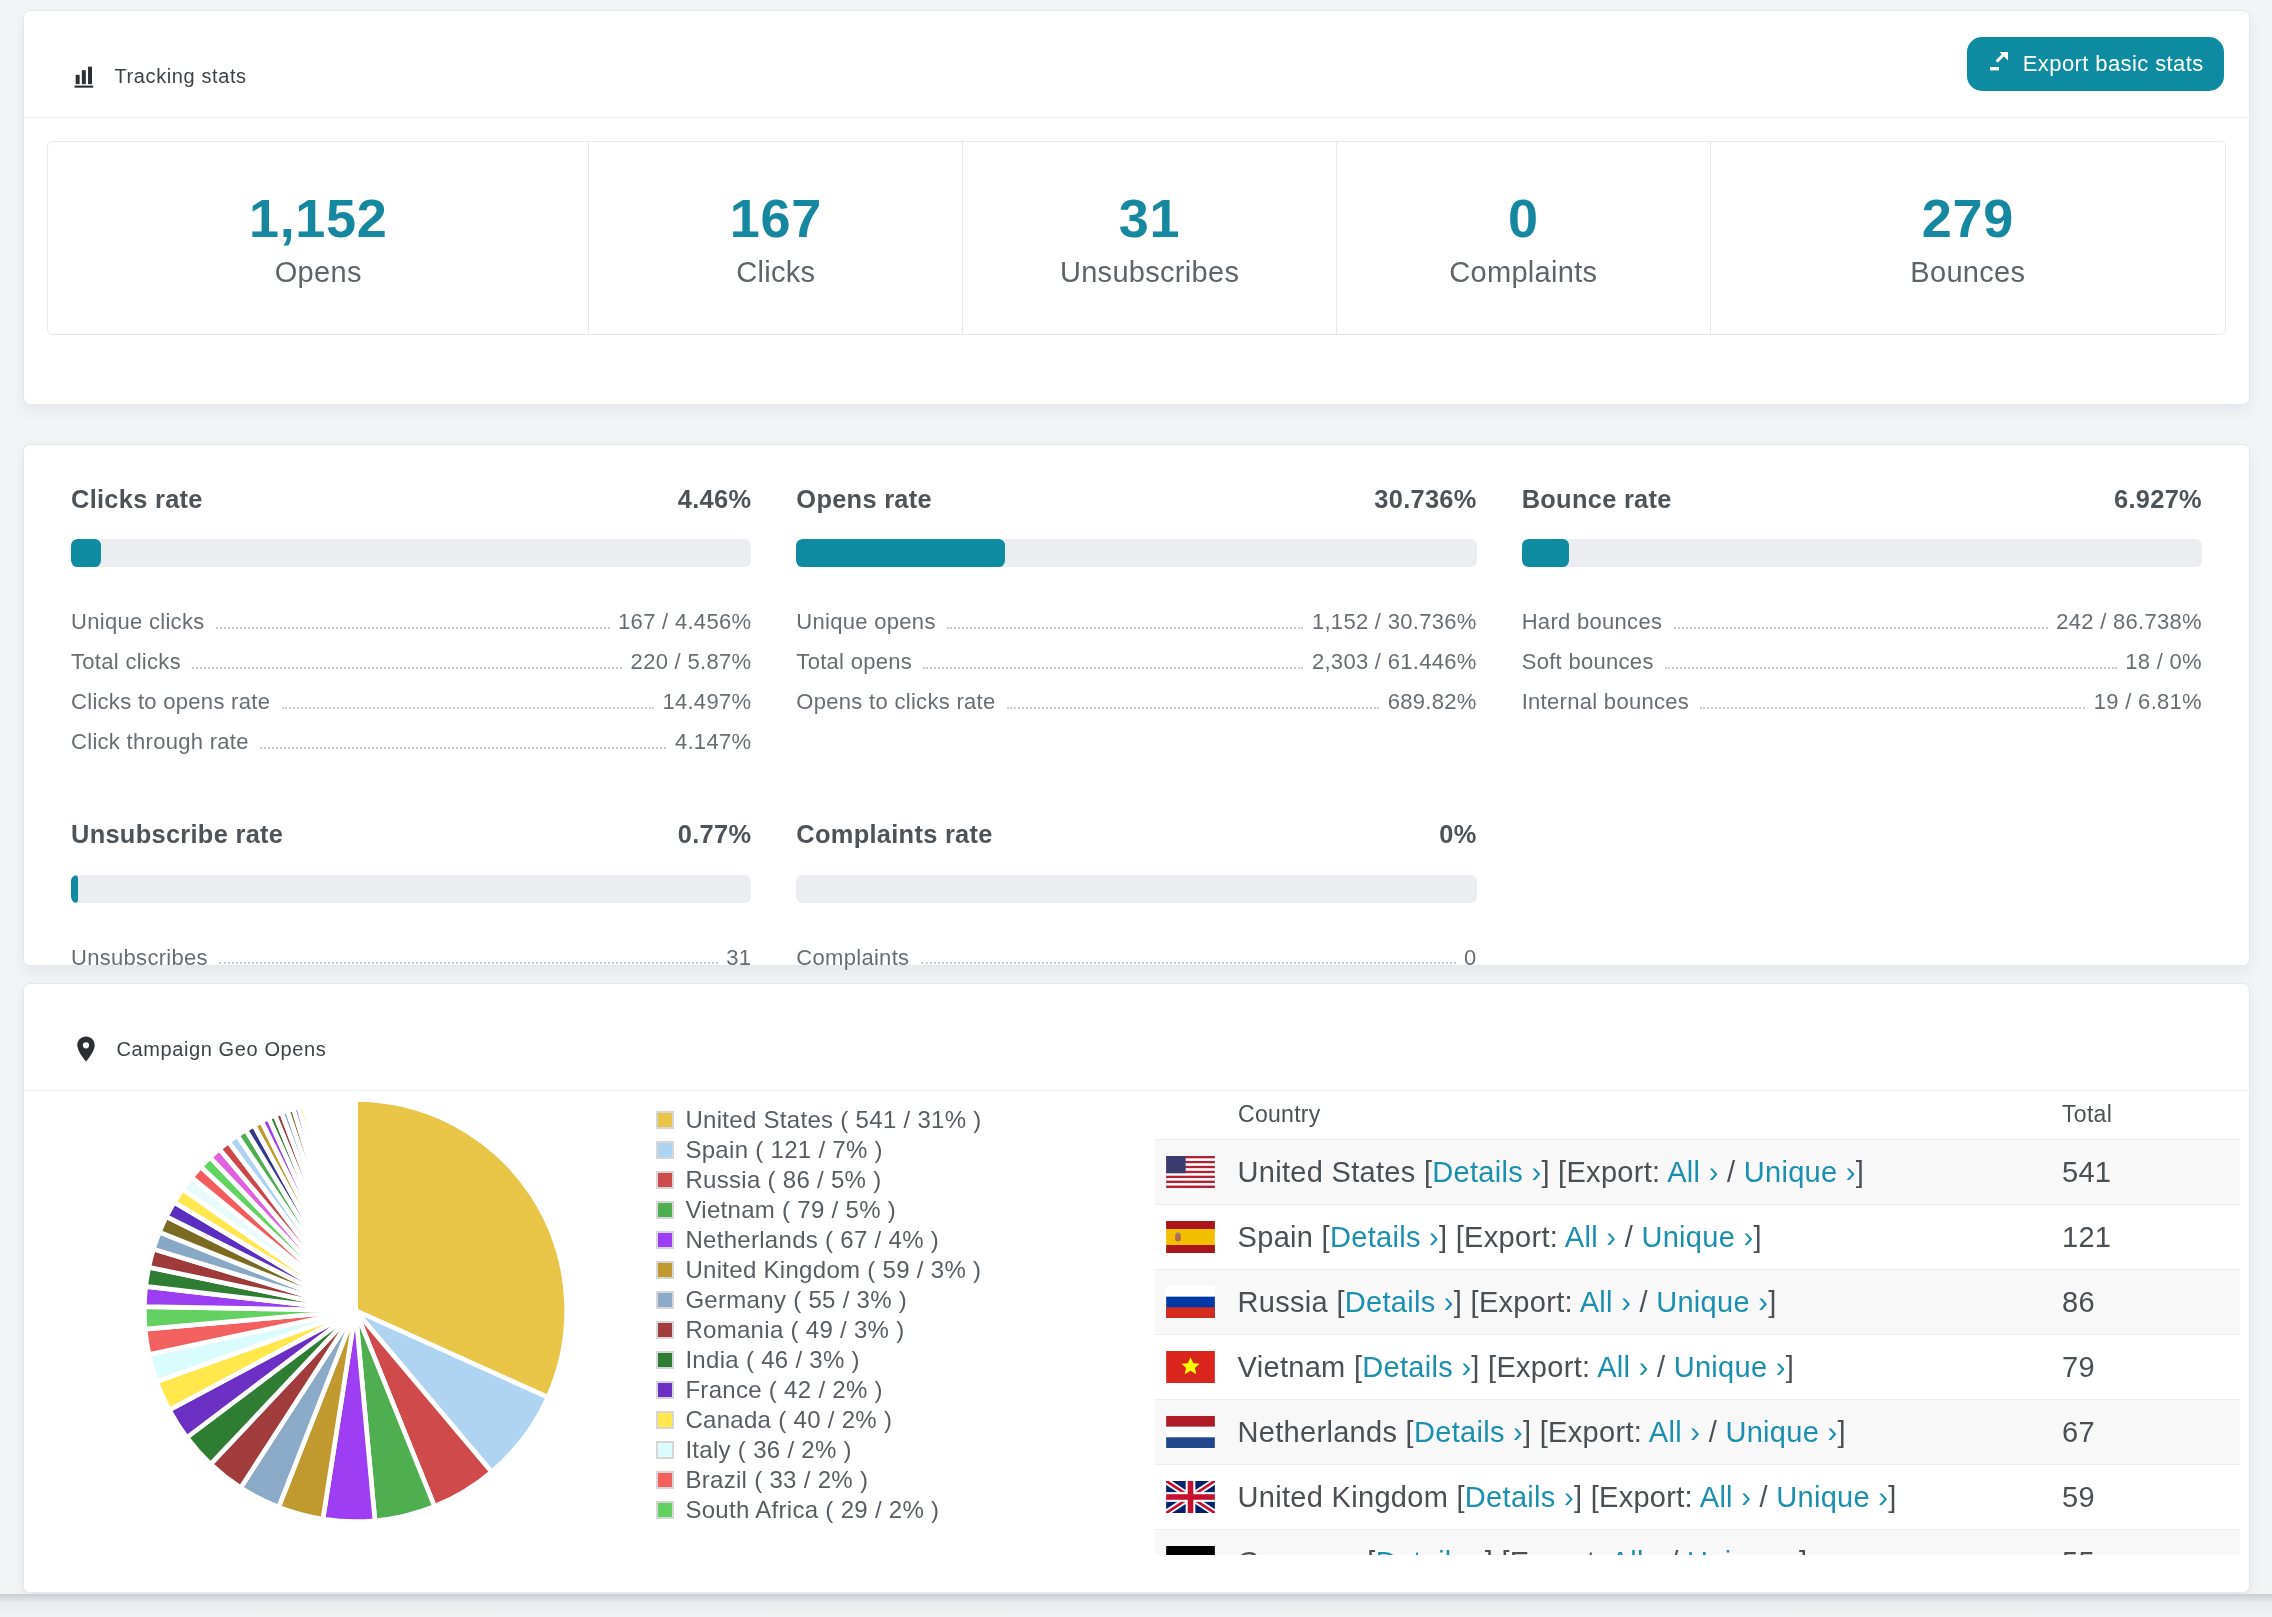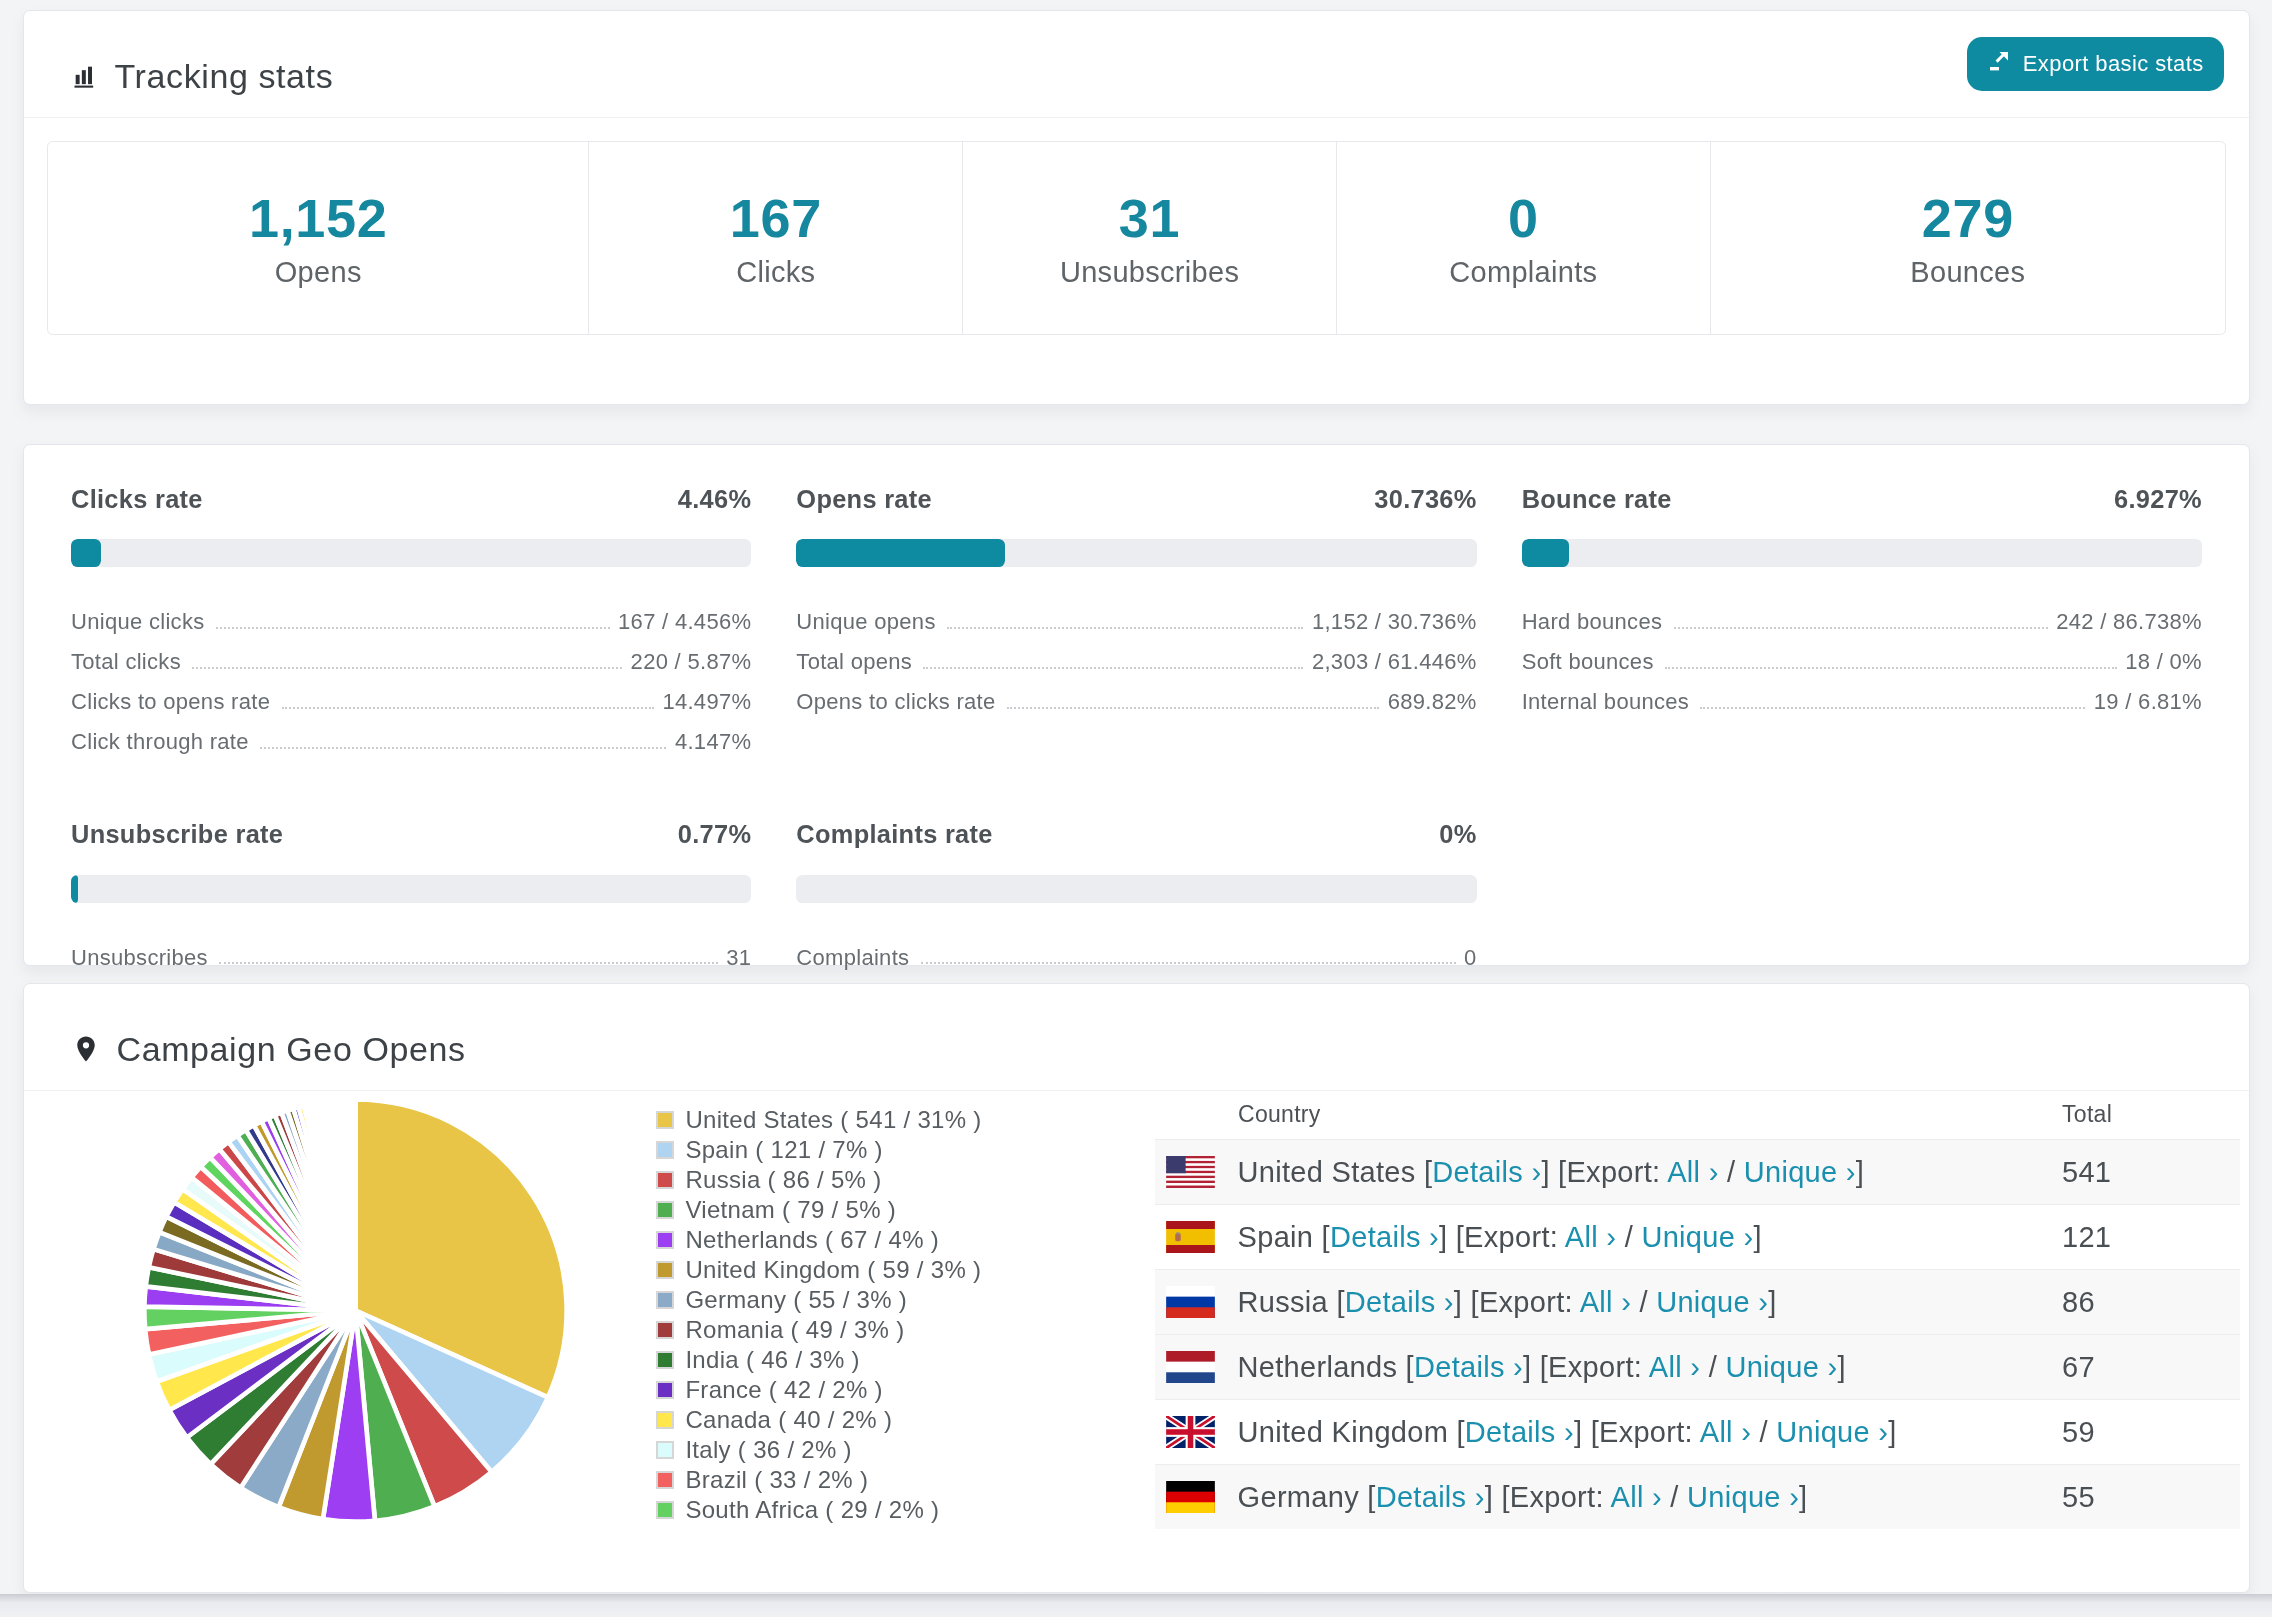--- a/index.html
+++ b/index.html
@@ -23,21 +23,21 @@
   #card-rates    { top:444px; height:522px; }
   #card-geo      { top:983px; height:610px; overflow:hidden; }
 
   .card-header {
     display:flex; align-items:center; justify-content:space-between;
     height:107px; padding:0 25.4px 0 47px;
     border-bottom:1.4px solid #f0f1f3;
   }
   .card-title {
     display:flex; align-items:center; gap:15.5px;
-    font-size:34px; font-weight:400; color:#3d4247; letter-spacing:0.6px;margin-top:24px;
+    font-size:20px; font-weight:400; color:#3d4247; letter-spacing:0.6px;margin-top:24px;
   }
   .card-title .ttl-icon { display:flex; color:#2b2f33; }
 
   .export-btn {
     display:flex; align-items:center; gap:11.3px;
     background:#0f8ba1; color:#fff; border:none; border-radius:15px;
     font-family:inherit; font-size:22px; letter-spacing:0.4px;
     padding:12px 20px; cursor:pointer;
   }
 
@@ -460,20 +460,30 @@
           <span class="flag">
             <svg viewBox="0 0 70 46">
               <rect width="70" height="46" fill="#fff"></rect>
               <rect y="15.3" width="70" height="30.7" fill="#0039A6"></rect>
               <rect y="30.6" width="70" height="15.4" fill="#D52B1E"></rect>
             </svg>
           </span>
           <span>Russia [<a class="lnk">Details ›</a>] [Export: <a class="lnk">All ›</a> / <a class="lnk">Unique ›</a>]</span>
           <span class="total">86</span>
         </div>
+        <div class="t-row">
+          <span class="flag">
+            <svg viewBox="0 0 70 46">
+              <rect width="70" height="46" fill="#DA251D"></rect>
+              <polygon fill="#FFFF00" points="35,9 38.9,17.5 48,18.2 41.2,24.3 43.4,33.3 35,28.4 26.6,33.3 28.8,24.3 22,18.2 31.1,17.5"></polygon>
+            </svg>
+          </span>
+          <span>Vietnam [<a class="lnk">Details ›</a>] [Export: <a class="lnk">All ›</a> / <a class="lnk">Unique ›</a>]</span>
+          <span class="total">79</span>
+        </div>
         <div class="t-row alt">
           <span class="flag">
             <svg viewBox="0 0 70 46">
               <rect width="70" height="46" fill="#fff"></rect>
               <rect width="70" height="15.3" fill="#AE1C28"></rect>
               <rect y="30.6" width="70" height="15.4" fill="#21468B"></rect>
             </svg>
           </span>
           <span>Netherlands [<a class="lnk">Details ›</a>] [Export: <a class="lnk">All ›</a> / <a class="lnk">Unique ›</a>]</span>
           <span class="total">67</span>

